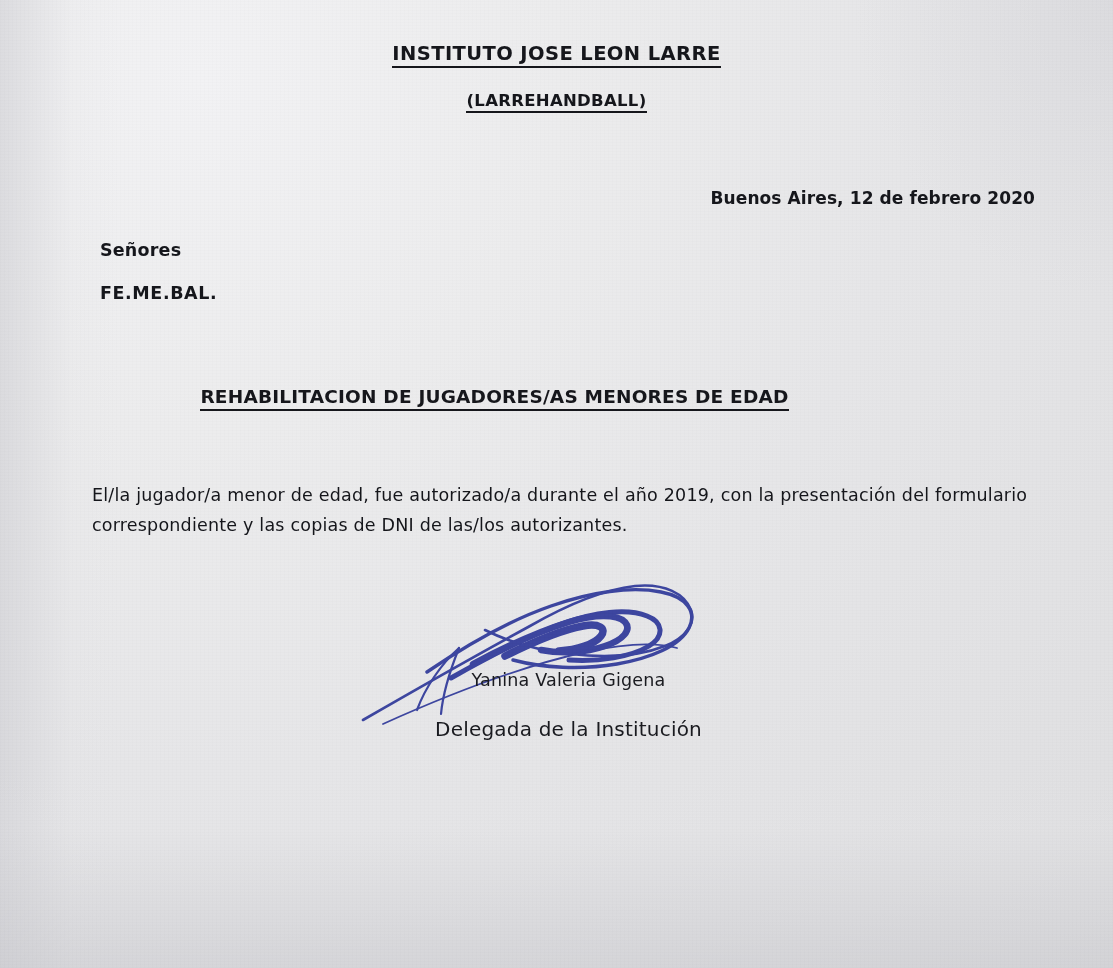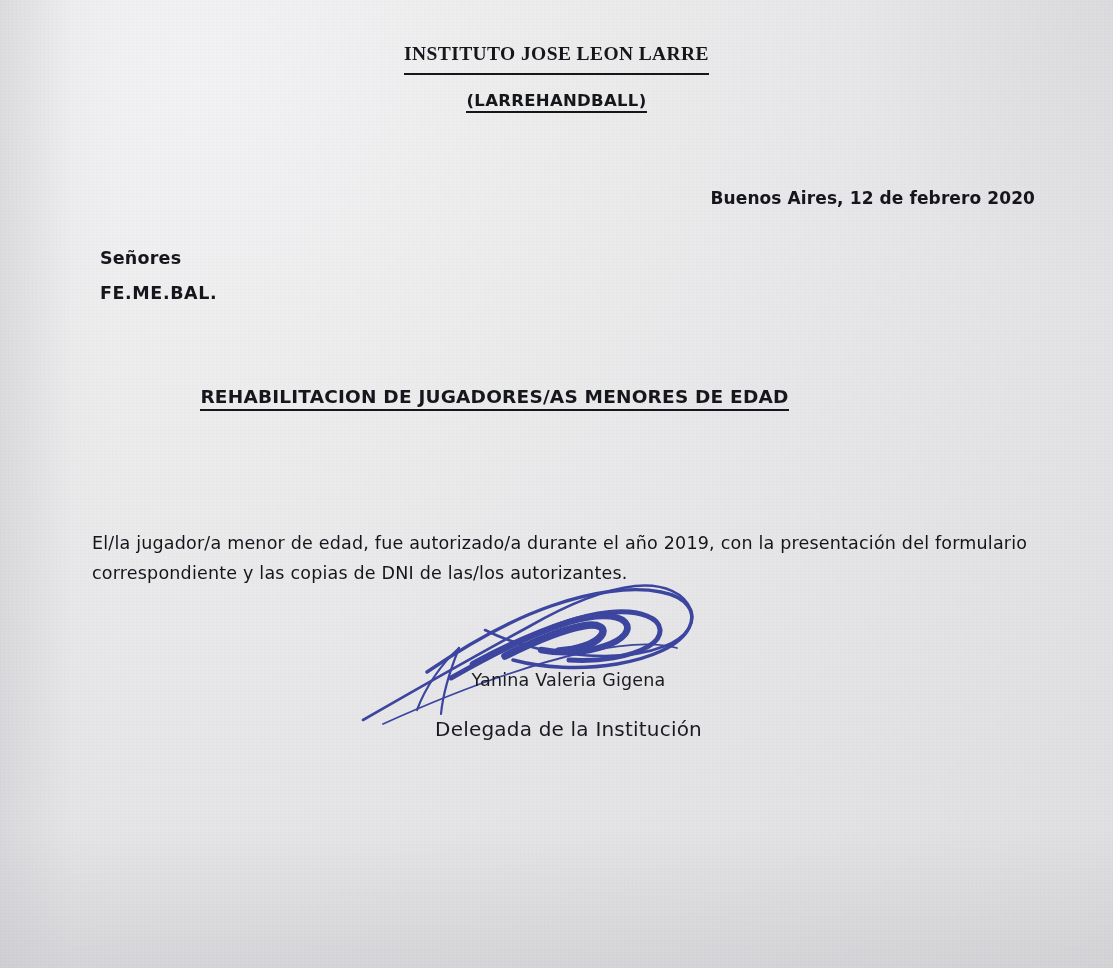--- a/index.html
+++ b/index.html
@@ -64,22 +64,21 @@
     left: 0;
     top: 42px;
     width: 1113px;
     text-align: center;
     font-size: 19.5px;
     font-weight: bold;
     letter-spacing: 0.4px;
   }
   #org-name .ul {
     border-bottom: 2px solid #16171c;
-    padding-bottom: 9px;
-    font-family: Liberation Serif, serif;
+    padding-bottom: 1px;
   }
 
   #org-subname {
     left: 0;
     top: 91px;
     width: 1113px;
     text-align: center;
     font-size: 16.5px;
     font-weight: bold;
     letter-spacing: 0.3px;
@@ -92,21 +91,21 @@
   #place-date {
     right: 78px;
     top: 188px;
     font-size: 17px;
     font-weight: bold;
     letter-spacing: 0.1px;
   }
 
   #salutation {
     left: 100px;
-    top: 248px;
+    top: 240px;
     font-size: 17.5px;
     font-weight: bold;
   }
 
   #recipient {
     left: 100px;
     top: 283px;
     font-size: 17.5px;
     font-weight: bold;
     letter-spacing: 0.6px;
@@ -128,21 +127,20 @@
 
   #body-paragraph {
     left: 92px;
     top: 480px;
     width: 965px;
     font-size: 17.5px;
     line-height: 30px;
     text-align: left;
     font-weight: normal;
     color: #15161b;
-    margin-top: 48px;
   }
 
   #signature-block {
     position: absolute;
     left: 355px;
     top: 560px;
     width: 420px;
     height: 180px;
   }
   #signature-svg {

